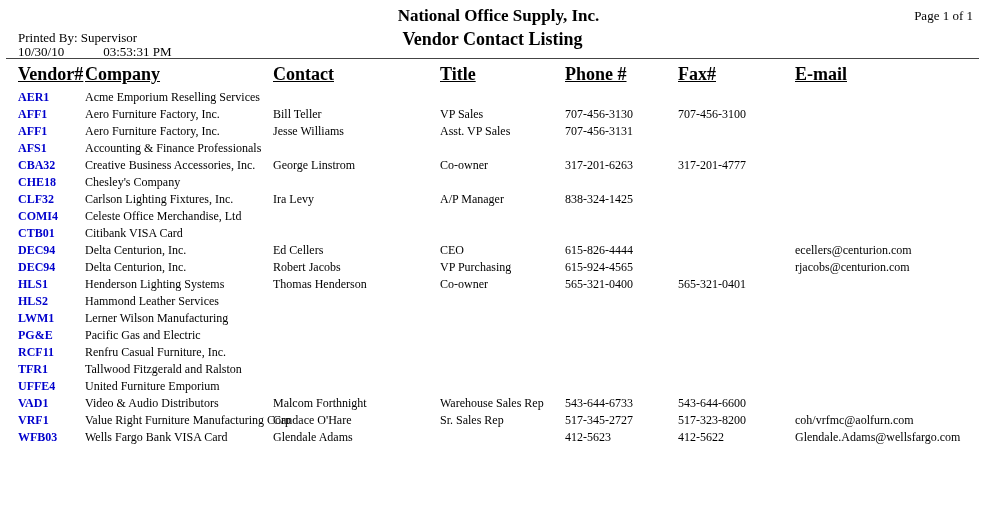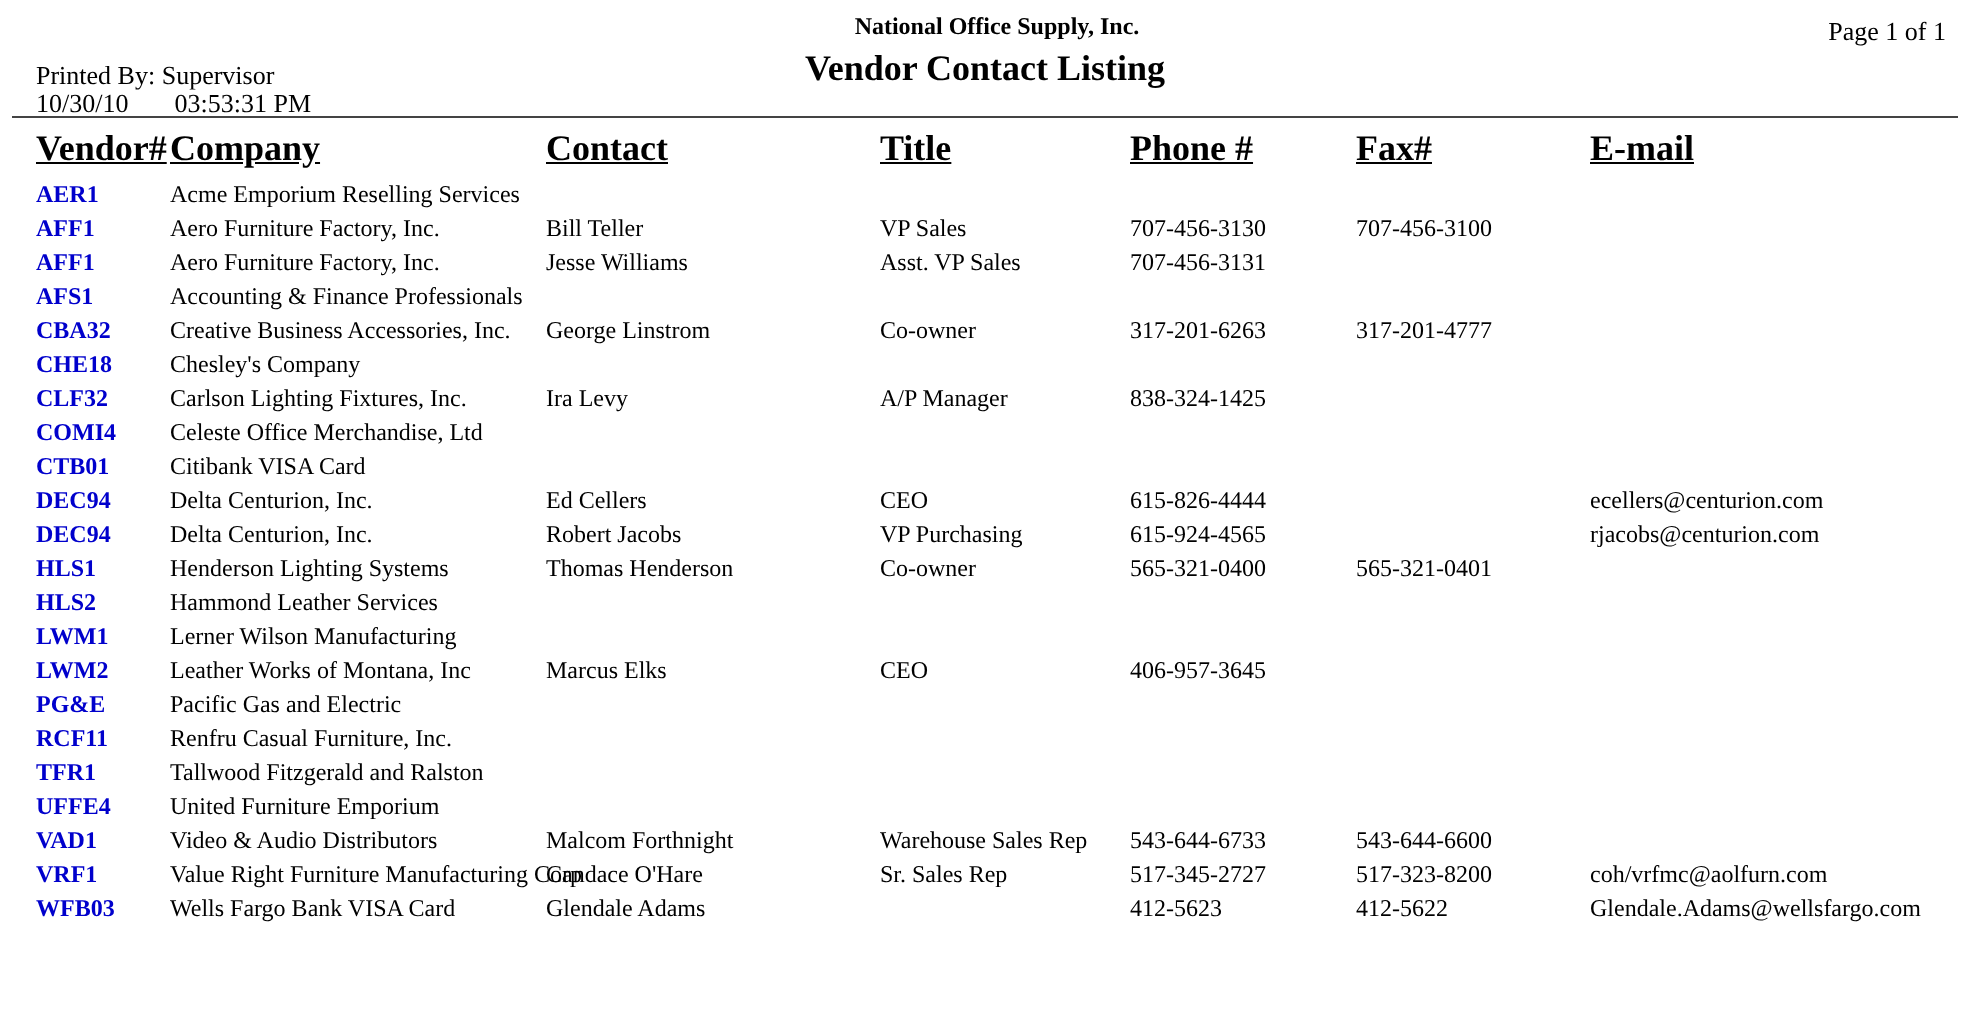--- a/index.html
+++ b/index.html
@@ -7,24 +7,24 @@
   body {
     width: 985px; height: 512px;
     font-family: "Liberation Serif", "DejaVu Serif", serif;
     color: #000;
     position: relative;
     overflow: hidden;
   }
   .report-header { position: absolute; top: 0; left: 0; right: 0; height: 58px; }
   .hdr-left { position: absolute; left: 18px; top: 8px; font-size: 13px; }
   .hdr-date { display: inline-block; min-width: 62px; margin-top: 36px; }
-  .hdr-time { display: inline-block; margin-left: 4px; }
+  .hdr-time { display: inline-block; margin-left: 20px; }
   .hdr-printedby { position: absolute; left: 18px; top: 30px; font-size: 13px; }
   .hdr-center { position: absolute; left: 0; right: 0; top: 6px; text-align: center; }
-  .company-name { font-size: 12px; font-weight: bold; padding-left: 12px; }
+  .company-name { font-size: 17px; font-weight: bold; padding-left: 12px; }
   .report-title { font-size: 18px; font-weight: bold; margin-top: 3px; }
   .hdr-right { position: absolute; right: 12px; top: 8px; font-size: 13px; }
   .rule { position: absolute; top: 58px; left: 6px; right: 6px; border-top: 1px solid #444; }
 
   table.vendor-table {
     position: absolute; top: 59px; left: 18px;
     width: 967px;
     border-collapse: collapse;
     table-layout: fixed;
   }
@@ -212,29 +212,20 @@
       <tr>
     <td class="vendor">LWM1</td>
     <td class="company">Lerner Wilson Manufacturing</td>
     <td class="contact"></td>
     <td class="title"></td>
     <td class="phone"></td>
     <td class="fax"></td>
     <td class="email"></td>
   </tr>
       <tr>
-    <td class="vendor">LWM2</td>
-    <td class="company">Leather Works of Montana, Inc</td>
-    <td class="contact">Marcus Elks</td>
-    <td class="title">CEO</td>
-    <td class="phone">406-957-3645</td>
-    <td class="fax"></td>
-    <td class="email"></td>
-  </tr>
-      <tr>
     <td class="vendor">PG&amp;E</td>
     <td class="company">Pacific Gas and Electric</td>
     <td class="contact"></td>
     <td class="title"></td>
     <td class="phone"></td>
     <td class="fax"></td>
     <td class="email"></td>
   </tr>
       <tr>
     <td class="vendor">RCF11</td>

